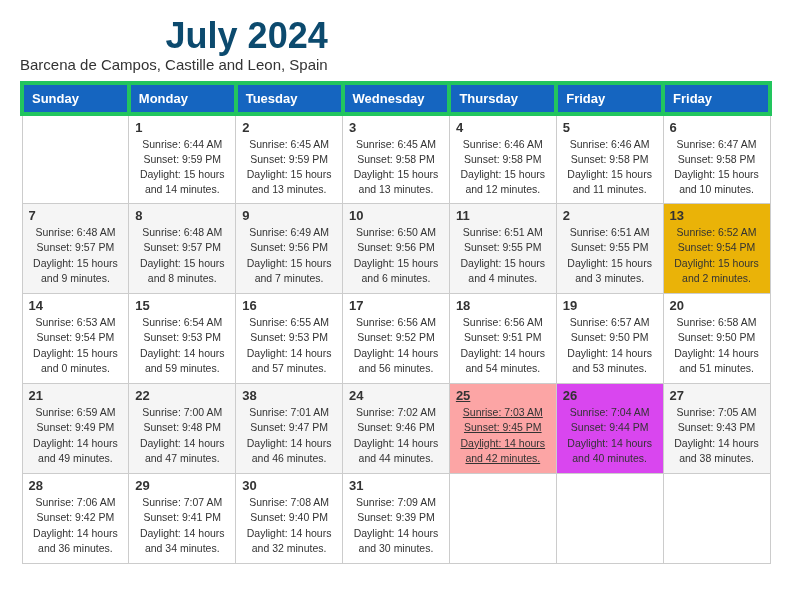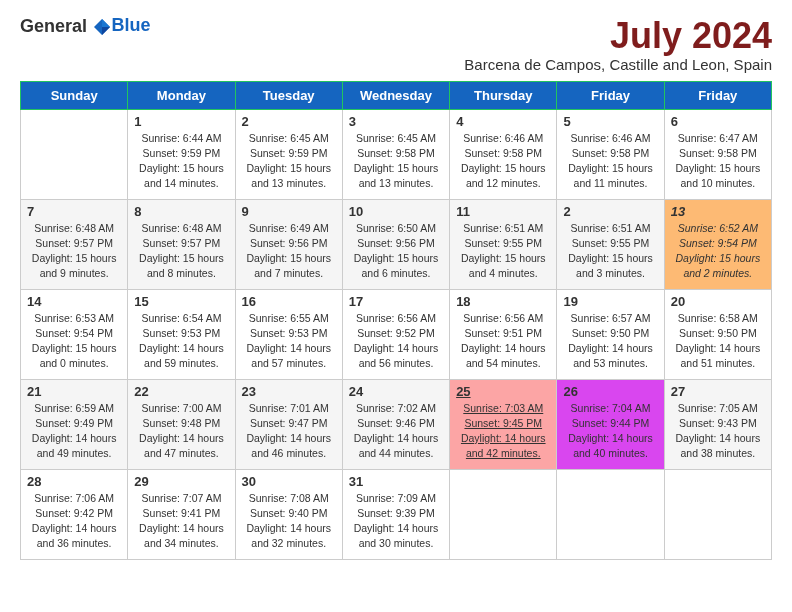--- a/index.html
+++ b/index.html
@@ -19,40 +19,40 @@
     .logo {
       display: flex;
       align-items: center;
     }
     .title-area {
       text-align: right;
     }
     .month-title {
       font-size: 36px;
       font-weight: bold;
-      color: #7f1d1d;
+      color: #0c4a6e;
       line-height: 1.1;
     }
     .location-title {
       font-size: 15px;
       color: #333;
       font-weight: normal;
     }
     .calendar-table {
       width: 100%;
       border-collapse: collapse;
       table-layout: fixed;
     }
     .calendar-table th {
       background-color: #1565c0;
       color: #fff;
-      text-align: center;
+      text-align: left;
       padding: 6px 8px;
       font-size: 13px;
-      border: 1px solid #22c55e;
+      border: 4px solid #22c55e;
     }
     .calendar-table td {
       border: 1px solid #ccc;
       vertical-align: top;
       padding: 4px 6px;
       font-size: 11px;
       color: #333;
       height: 90px;
     }
     .day-number {
@@ -64,32 +64,20 @@
       font-size: 10.5px;
       line-height: 1.45;
       color: #333;
       text-align: center;
     }
   </style>
 </head>
 <body>
 
 <div class="header-area">
-  <div class="logo">
-    <span>
-      <span style="font-size:18px;font-weight:bold;color:#333;">General</span>
-      <svg width="20" height="20" viewBox="0 0 20 20" style="vertical-align:middle;margin-bottom:2px;">
-        <polygon points="10,2 18,10 10,18 2,10" fill="#1565c0"></polygon>
-        <polygon points="10,2 18,10 10,10" fill="#1976d2"></polygon>
-        <polygon points="10,10 18,10 10,18" fill="#0d47a1"></polygon>
-      </svg>
-    </span>
-    <br>
-    <span style="font-size:18px;font-weight:bold;color:#1565c0;display:block;margin-top:-4px;">Blue</span>
-  </div>
   <div class="title-area">
     <div class="month-title">July 2024</div>
     <div class="location-title">Barcena de Campos, Castille and Leon, Spain</div>
   </div>
 </div>
 
 <table class="calendar-table">
   <thead>
     <tr id="header-row">
         <th>Sunday</th>
@@ -147,21 +135,21 @@
         <div class="day-detail">Sunrise: 6:50 AM<br>Sunset: 9:56 PM<br>Daylight: 15 hours and 6 minutes.</div>
       </td>
         <td style="background: rgb(245, 245, 245);">
         <div class="day-number">11</div>
         <div class="day-detail">Sunrise: 6:51 AM<br>Sunset: 9:55 PM<br>Daylight: 15 hours and 4 minutes.</div>
       </td>
         <td style="background: rgb(245, 245, 245);">
         <div class="day-number">2</div>
         <div class="day-detail">Sunrise: 6:51 AM<br>Sunset: 9:55 PM<br>Daylight: 15 hours and 3 minutes.</div>
       </td>
-        <td style="background: #fdba74; font-style: italic;">
+        <td style="background: #eab308;">
         <div class="day-number">13</div>
         <div class="day-detail">Sunrise: 6:52 AM<br>Sunset: 9:54 PM<br>Daylight: 15 hours and 2 minutes.</div>
       </td>
       </tr>
       <tr style="background: rgb(255, 255, 255);">
         <td>
         <div class="day-number">14</div>
         <div class="day-detail">Sunrise: 6:53 AM<br>Sunset: 9:54 PM<br>Daylight: 15 hours and 0 minutes.</div>
       </td>
         <td>
@@ -192,21 +180,21 @@
       <tr style="background: rgb(245, 245, 245); margin-top: 40px;">
         <td style="background: rgb(245, 245, 245);">
         <div class="day-number">21</div>
         <div class="day-detail">Sunrise: 6:59 AM<br>Sunset: 9:49 PM<br>Daylight: 14 hours and 49 minutes.</div>
       </td>
         <td style="background: rgb(245, 245, 245);">
         <div class="day-number">22</div>
         <div class="day-detail">Sunrise: 7:00 AM<br>Sunset: 9:48 PM<br>Daylight: 14 hours and 47 minutes.</div>
       </td>
         <td style="background: rgb(245, 245, 245);">
-        <div class="day-number">23</div>
+        <div class="day-number">38</div>
         <div class="day-detail">Sunrise: 7:01 AM<br>Sunset: 9:47 PM<br>Daylight: 14 hours and 46 minutes.</div>
       </td>
         <td style="background: rgb(245, 245, 245);">
         <div class="day-number">24</div>
         <div class="day-detail">Sunrise: 7:02 AM<br>Sunset: 9:46 PM<br>Daylight: 14 hours and 44 minutes.</div>
       </td>
         <td style="background: #fca5a5; text-decoration: underline;">
         <div class="day-number">25</div>
         <div class="day-detail">Sunrise: 7:03 AM<br>Sunset: 9:45 PM<br>Daylight: 14 hours and 42 minutes.</div>
       </td>

